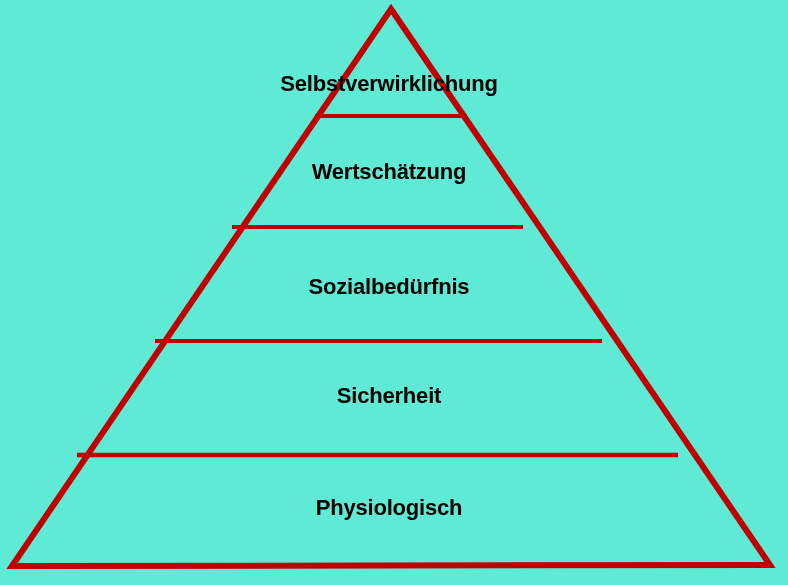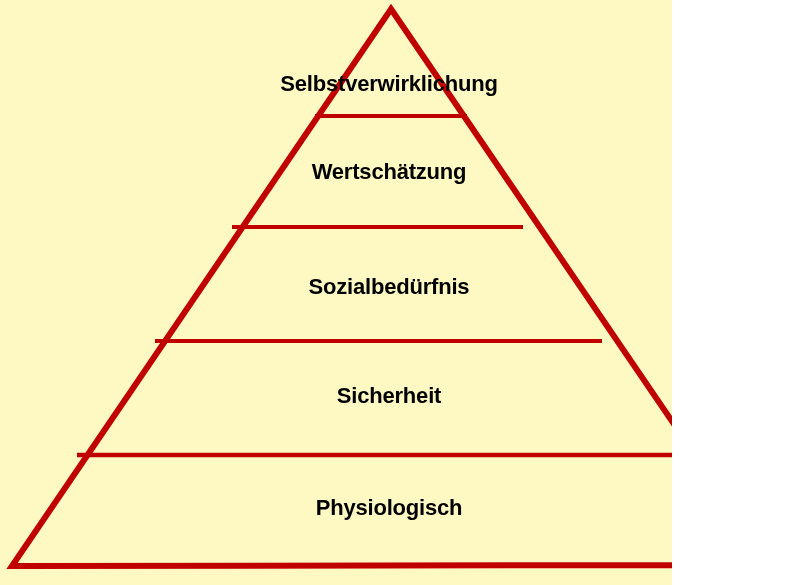--- a/index.html
+++ b/index.html
@@ -2,23 +2,23 @@
 <html><head>
 <meta charset="utf-8">
 <style>
   html, body {
     margin: 0;
     padding: 0;
     background: #ffffff;
   }
   .canvas {
     position: relative;
-    width: 672px;
+    width: 788px;
     height: 585px;
-    background: #fef9c3;
+    background: #5eead4;
     overflow: hidden;
     font-family: "Liberation Sans", sans-serif;
     text-decoration: underline;
   }
   .pyramid-svg {
     position: absolute;
     left: 0;
     top: 0;
   }
   .level-label {

